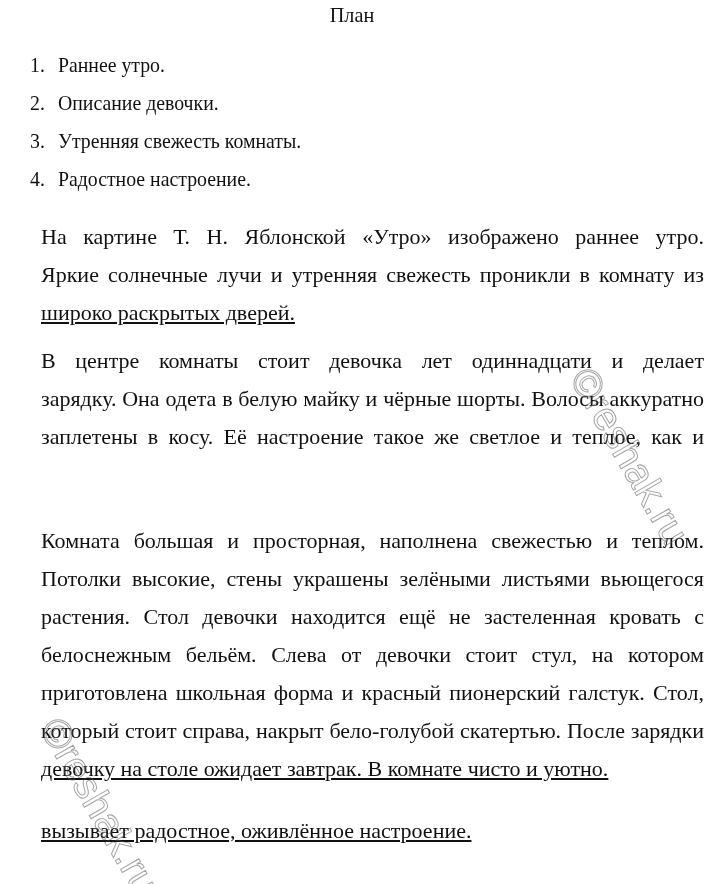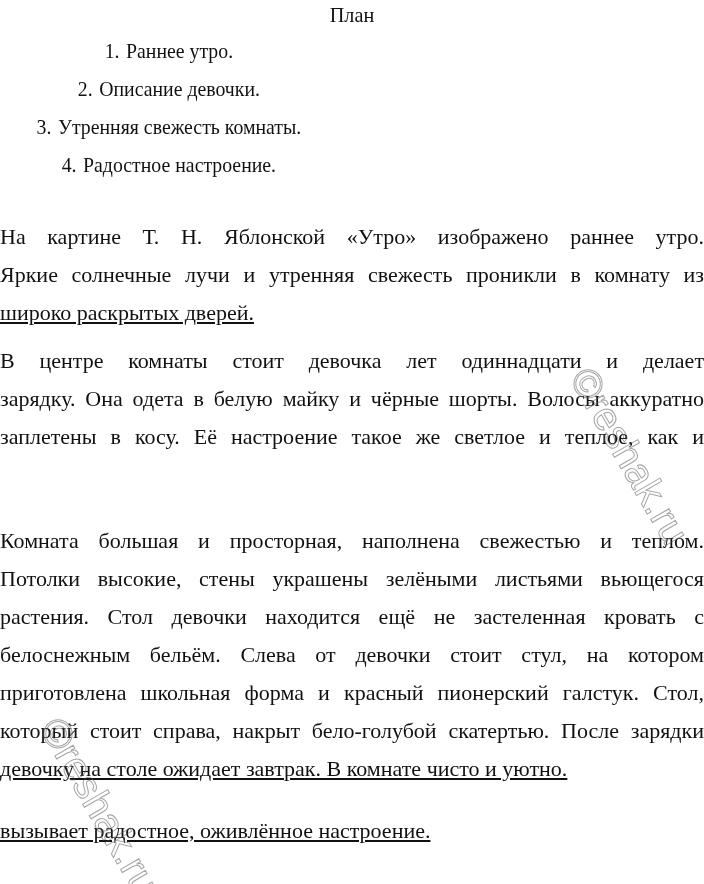--- a/index.html
+++ b/index.html
@@ -29,25 +29,24 @@
       width: 704px;
       text-align: center;
       font-size: 22px;
       line-height: 30px;
       transform: scaleX(0.92);
       transform-origin: center top;
     }
     .plan-list {
       position: absolute;
       left: 30px;
-      top: 32px;
+      top: 46px;
       margin: 0;
       padding: 0;
       list-style: none;
-      text-align: center;
     }
     .plan-item {
       height: 38px;
       font-size: 22px;
       line-height: 38px;
       white-space: nowrap;
       transform: scaleX(0.9);
       transform-origin: left center;
     }
     .plan-num {
@@ -61,20 +60,21 @@
     }
     .line {
       display: block;
       height: 38px;
       line-height: 38px;
       font-size: 22px;
       white-space: nowrap;
       text-align: justify;
       text-align-last: justify;
       overflow: hidden;
+      padding-left: 41px;
     }
     .line.indent {
     }
     .line.last {
       text-align-last: left;
       text-decoration: underline;
     }
     .watermark {
       position: absolute;
       pointer-events: none;

